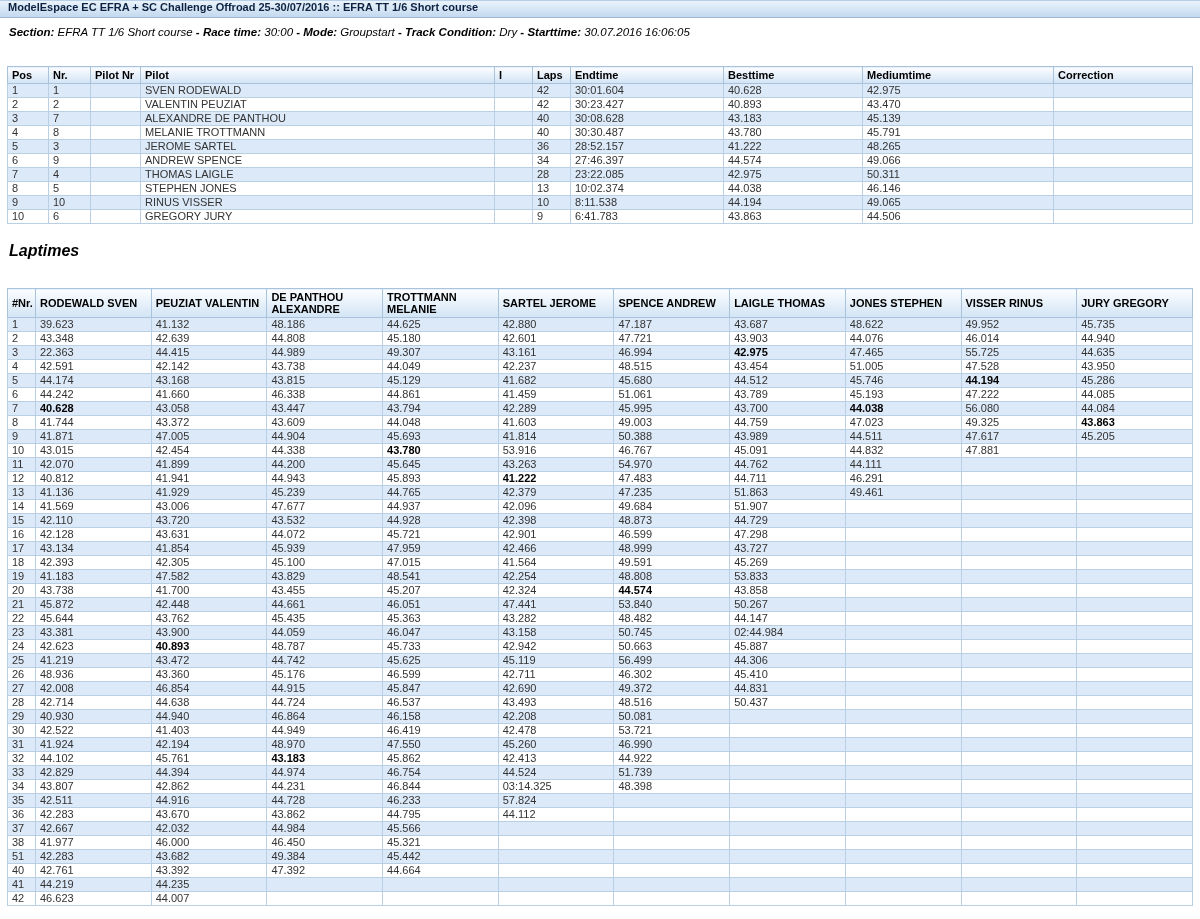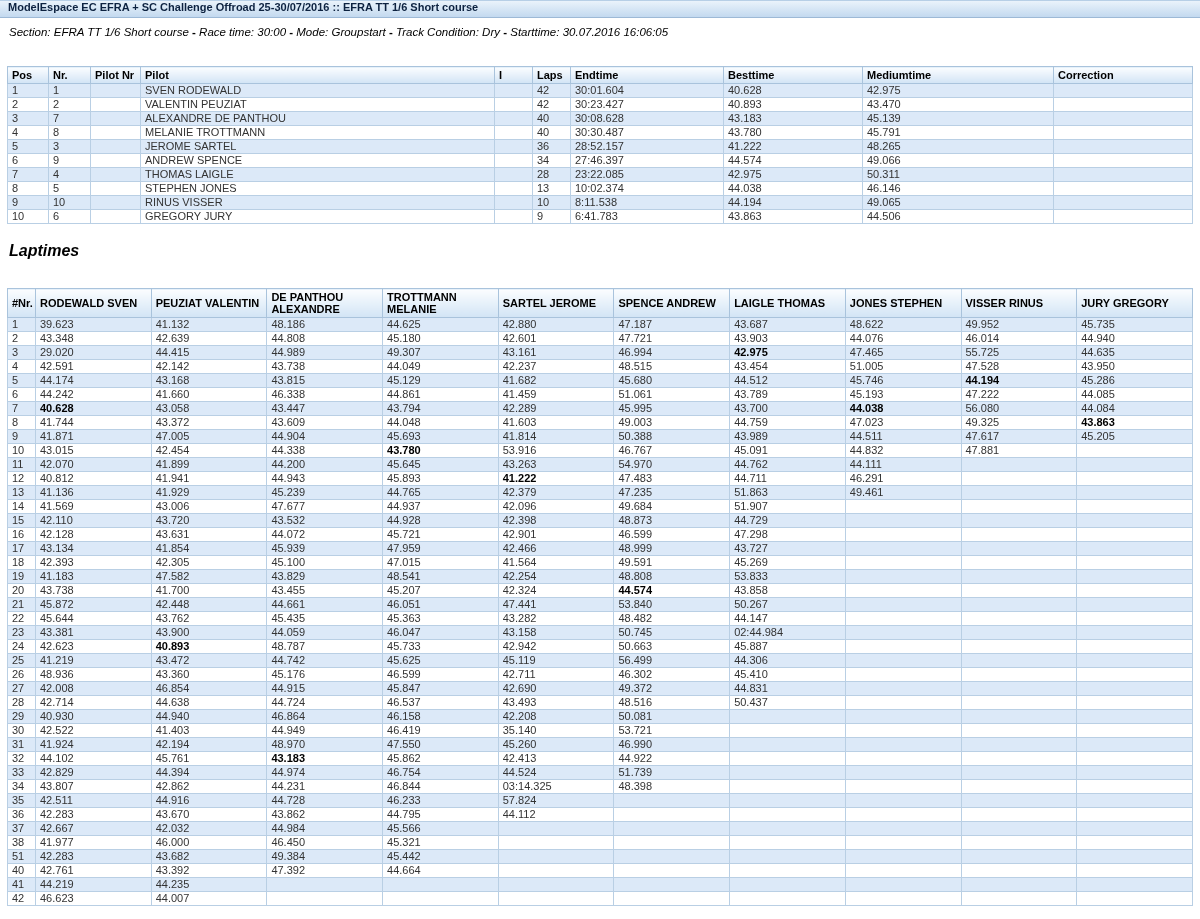--- a/index.html
+++ b/index.html
@@ -24,21 +24,21 @@
     color: #0d2240;
   }
   .content { padding: 0 7px; }
   .section-line {
     margin: 8px 2px 4px 2px;
     font-style: italic;
     font-size: 11.5px;
     color: #000000;
     white-space: nowrap;
   }
-  .section-line .lbl { font-weight: normal; }
+  .section-line .lbl { font-weight: bold; }
   .section-line .sep { font-weight: bold; font-style: normal; }
   .section-line .val { font-style: italic; }
   table {
     border-collapse: collapse;
     width: 1186px;
     table-layout: fixed;
   }
   table, th, td { border: 1px solid #b9cfe4; }
   table { border: 1px solid #8aabca; margin-top: 28px; }
   th {
@@ -302,21 +302,21 @@
           <td>45.180</td>
           <td>42.601</td>
           <td>47.721</td>
           <td>43.903</td>
           <td>44.076</td>
           <td>46.014</td>
           <td>44.940</td>
         </tr>
         <tr>
           <td>3</td>
-          <td>29.020</td>
+          <td>22.363</td>
           <td>44.415</td>
           <td>44.989</td>
           <td>49.307</td>
           <td>43.161</td>
           <td>46.994</td>
           <td class="best">42.975</td>
           <td>47.465</td>
           <td>55.725</td>
           <td>44.635</td>
         </tr>
@@ -657,21 +657,21 @@
           <td></td>
           <td></td>
           <td></td>
         </tr>
         <tr>
           <td>30</td>
           <td>42.522</td>
           <td>41.403</td>
           <td>44.949</td>
           <td>46.419</td>
-          <td>35.140</td>
+          <td>42.478</td>
           <td>53.721</td>
           <td></td>
           <td></td>
           <td></td>
           <td></td>
         </tr>
         <tr>
           <td>31</td>
           <td>41.924</td>
           <td>42.194</td>

